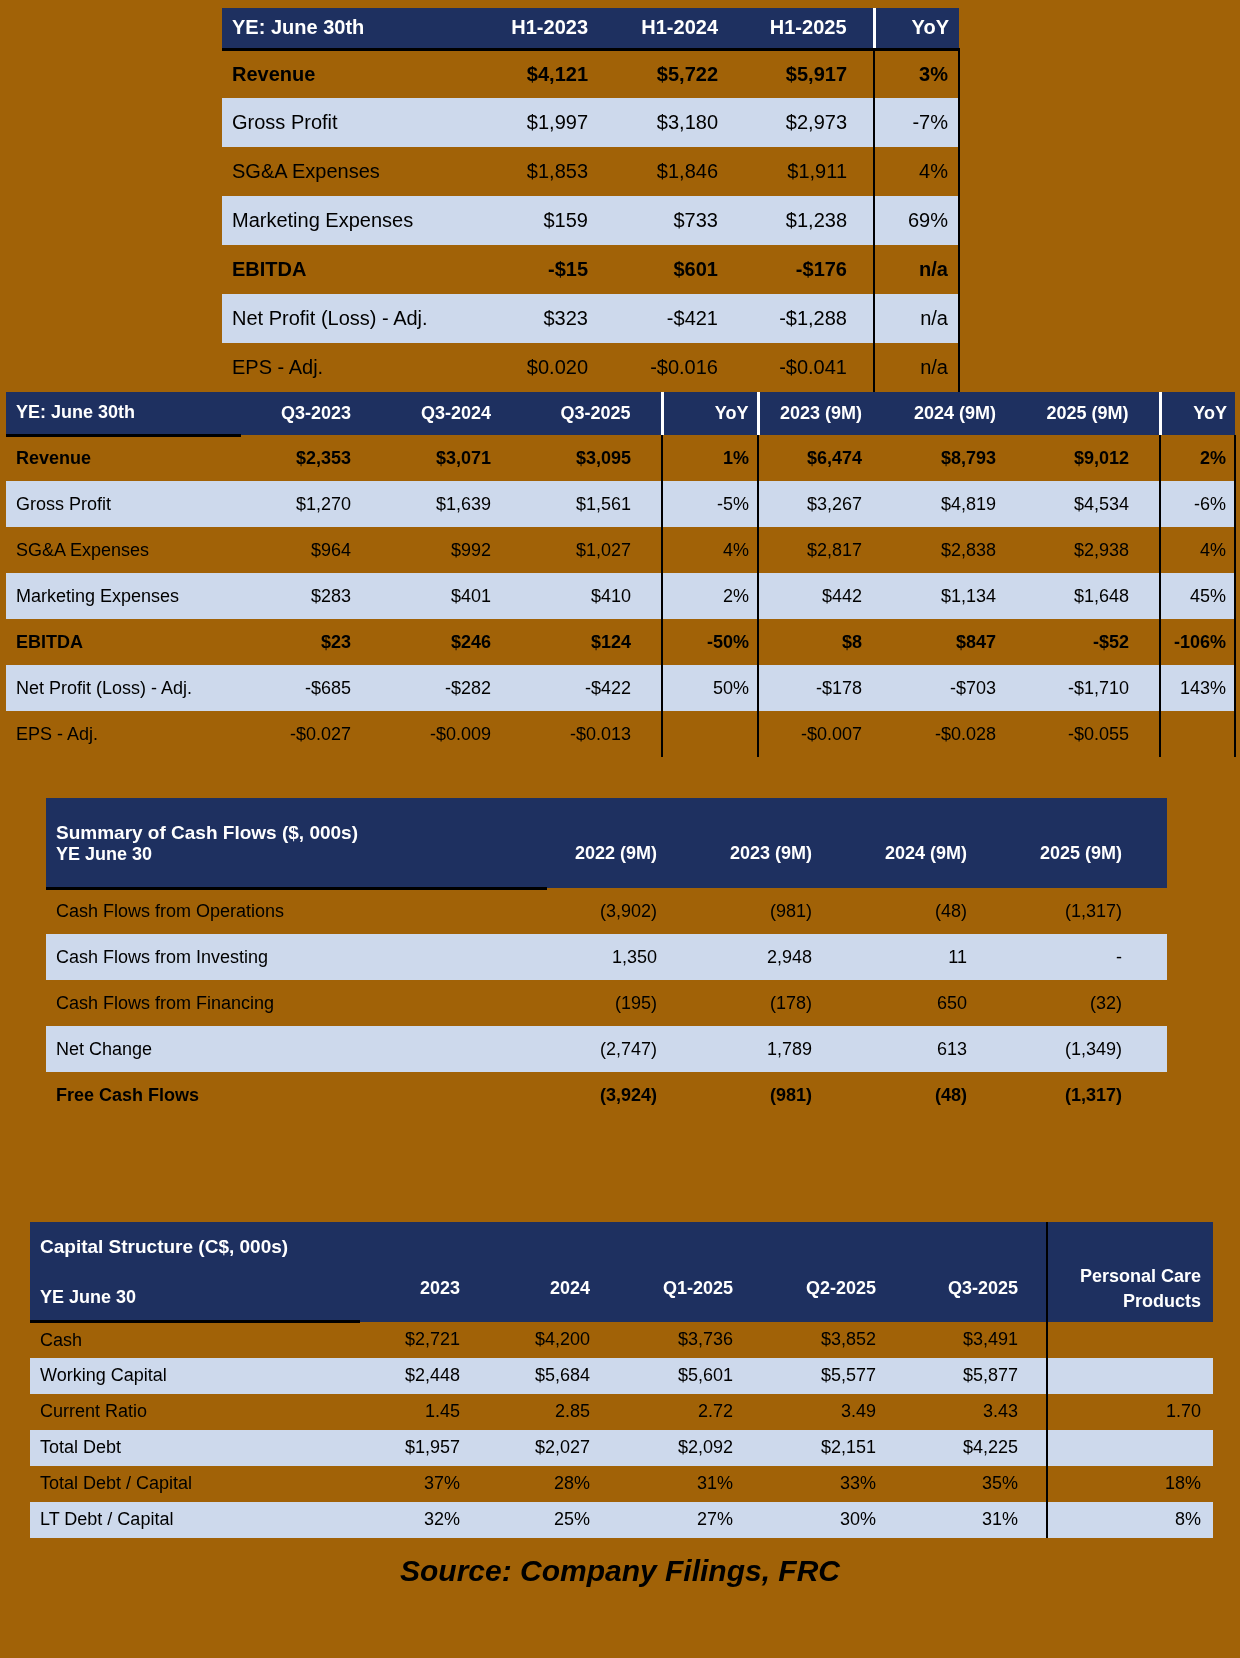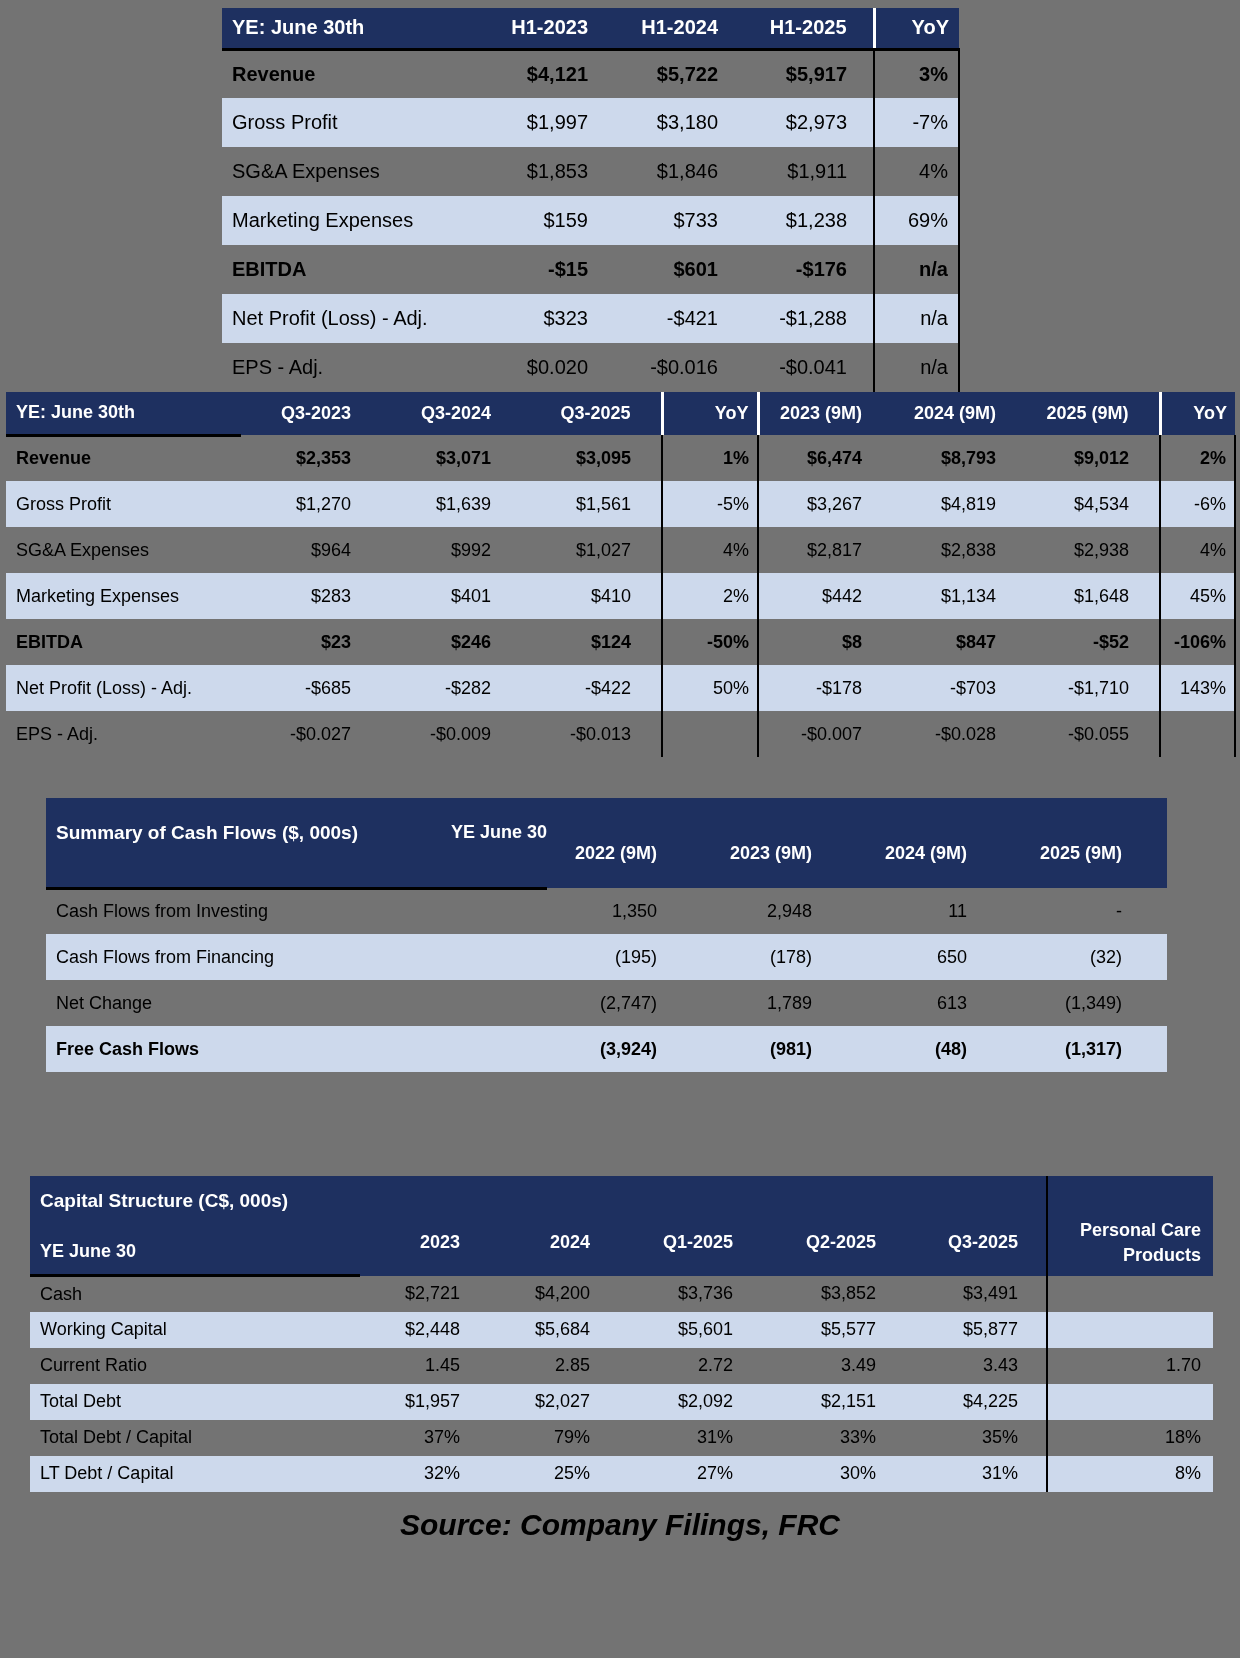--- a/index.html
+++ b/index.html
@@ -1,18 +1,18 @@
 <!DOCTYPE html>
 <html><head>
 <meta charset="utf-8">
 <style>
   *{box-sizing:border-box;margin:0;padding:0}
   html,body{background:#fff}
   body{font-family:"Liberation Sans","DejaVu Sans",sans-serif;color:#000}
-  .page{width:1240px;height:1658px;position:relative;overflow:hidden;background:#737373}
+  .page{width:1240px;height:1658px;position:relative;overflow:hidden;background:#a16207}
 
   table.fin{border-collapse:collapse;table-layout:fixed}
   table.fin th,table.fin td{overflow:hidden;white-space:nowrap;vertical-align:middle}
   thead th{background:#1e3060;color:#fff;font-weight:bold;text-align:right}
   td.lbl,th.lbl{text-align:left;padding-left:10px}
   td.val{text-align:right}
   th.col{text-align:right}
   tbody tr:nth-child(even) td{background:#cdd9ec}
   tr.bold td{font-weight:bold}
 
@@ -37,21 +37,21 @@
   .t2 td.val,.t2 th.col{padding-right:30px}
   .t2 td.c3,.t2 th.c3,.t2 td.c7,.t2 th.c7{padding-right:8px}
 
   
   .t3{margin:41px 0 0 46px;width:1121px;font-size:18px}
   .t3 thead th{height:90px}
   .t3 thead th.lbl{border-bottom:3px solid #000}
   .t3 thead th.col{padding-top:20px}
   .t3 tbody td{height:46px}
   .t3 td.val,.t3 th.col{padding-right:45px}
-  .t3 .hterm{height:65px;display:flex;flex-direction:row;justify-content:space-between;padding:12px 0 10px 0}
+  .t3 .hterm{height:65px;display:flex;flex-direction:column;justify-content:space-between;padding:12px 0 10px 0}
   .t3 .htitle{font-size:19px}
   .t3 .hsub{font-size:18px}
 
   
   .t4{margin:104px 0 16px 30px;width:1183px;font-size:18px}
   .t4 thead th{height:98px}
   .t4 thead th.lbl{border-bottom:3px solid #000}
   .t4 thead th.col{padding-top:34px}
   .t4 tbody td{height:36px}
   .t4 td.val,.t4 th.col{padding-right:28px}
@@ -261,20 +261,27 @@
             </div>
           </th>
           <th class="col c0">2022 (9M)</th>
           <th class="col c1">2023 (9M)</th>
           <th class="col c2">2024 (9M)</th>
           <th class="col c3">2025 (9M)</th>
         </tr>
       </thead>
     <tbody>
         <tr>
+          <td class="lbl">Cash Flows from Operations</td>
+          <td class="val c0">(3,902)</td>
+          <td class="val c1">(981)</td>
+          <td class="val c2">(48)</td>
+          <td class="val c3">(1,317)</td>
+        </tr>
+        <tr>
           <td class="lbl">Cash Flows from Investing</td>
           <td class="val c0">1,350</td>
           <td class="val c1">2,948</td>
           <td class="val c2">11</td>
           <td class="val c3">-</td>
         </tr>
         <tr>
           <td class="lbl">Cash Flows from Financing</td>
           <td class="val c0">(195)</td>
           <td class="val c1">(178)</td>
@@ -357,21 +364,21 @@
           <td class="val c0">$1,957</td>
           <td class="val c1">$2,027</td>
           <td class="val c2">$2,092</td>
           <td class="val c3">$2,151</td>
           <td class="val c4">$4,225</td>
           <td class="val c5 vl"></td>
         </tr>
         <tr>
           <td class="lbl">Total Debt / Capital</td>
           <td class="val c0">37%</td>
-          <td class="val c1">79%</td>
+          <td class="val c1">28%</td>
           <td class="val c2">31%</td>
           <td class="val c3">33%</td>
           <td class="val c4">35%</td>
           <td class="val c5 vl">18%</td>
         </tr>
         <tr>
           <td class="lbl">LT Debt / Capital</td>
           <td class="val c0">32%</td>
           <td class="val c1">25%</td>
           <td class="val c2">27%</td>

